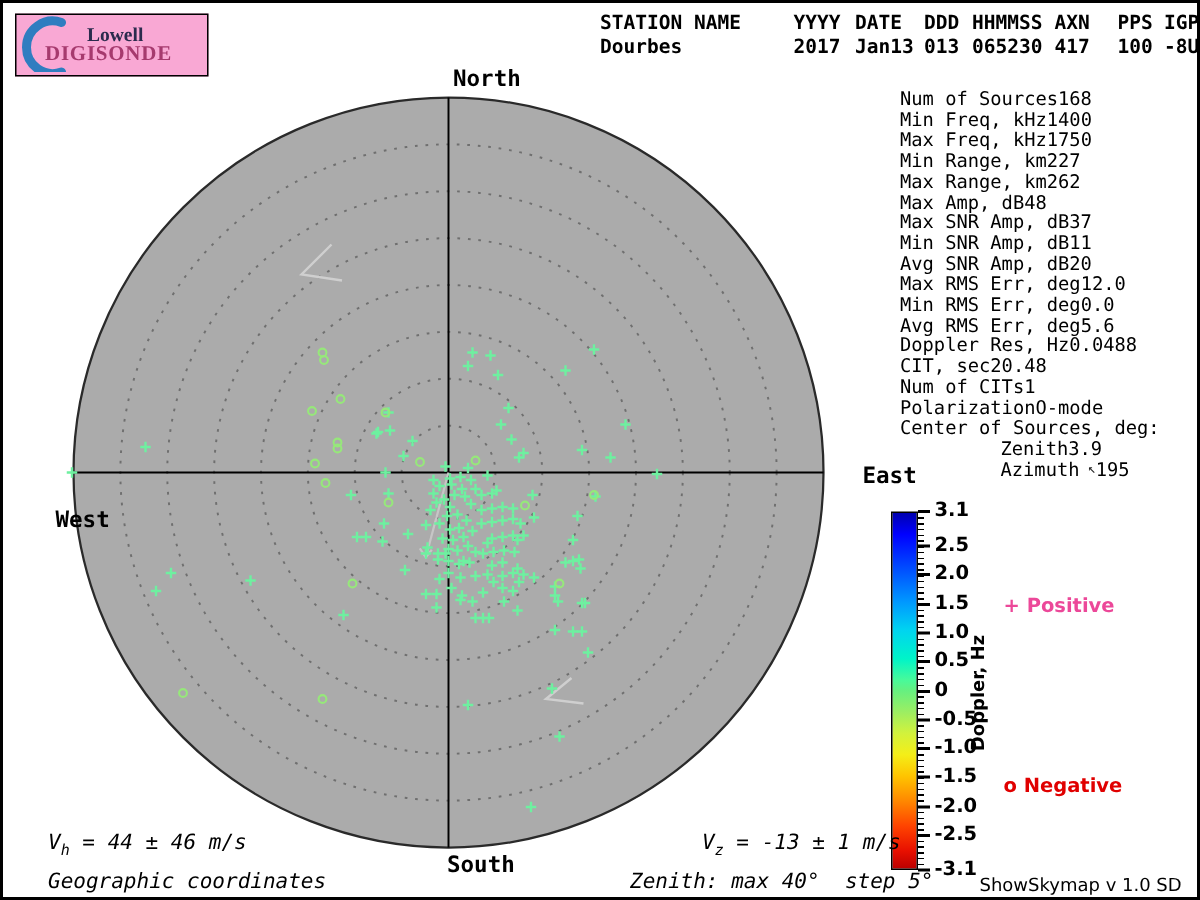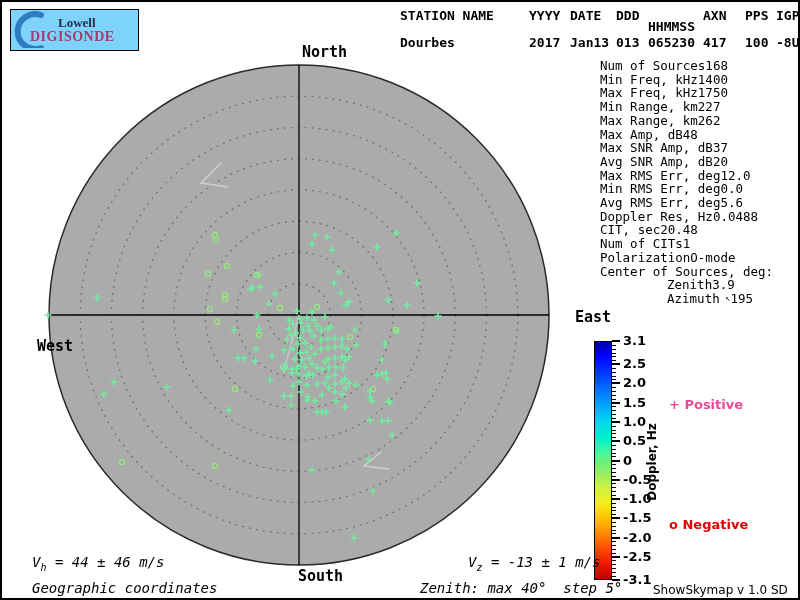--- a/index.html
+++ b/index.html
@@ -1,20 +1,20 @@
 <!DOCTYPE html>
 <html><head>
 <meta charset="utf-8">
 <style>
   html,body{margin:0;padding:0;background:#fff;}
   #app{position:relative;width:800px;height:600px;background:#ffffff;
        border:2px solid #000;box-sizing:border-box;overflow:hidden;
        font-family:"DejaVu Sans Mono",monospace;color:#000;}
   
-  #logo-box{position:absolute;left:8px;top:7px;width:127px;height:40px;border:1px solid #000;background:#7dd3fc;}
+  #logo-box{position:absolute;left:8px;top:7px;width:127px;height:40px;border:1px solid #000;background:#f9a8d4;}
   #logo-lowell{position:absolute;left:47px;top:5px;font-family:"Liberation Serif","DejaVu Serif",serif;
        font-size:13px;color:#2b2b4d;font-weight:bold;}
   #logo-digisonde{position:absolute;left:19px;top:19px;font-family:"Liberation Serif","DejaVu Serif",serif;
        font-size:14px;letter-spacing:.5px;color:#a63a6e;font-weight:bold;}
   
   #hdr{position:absolute;left:398px;top:6px;font-size:13px;font-weight:bold;line-height:16px;}
   .hdr-row{display:flex;white-space:pre;}
   .hdr-row span{display:inline-block;}
   
   #stats{position:absolute;left:598px;top:57px;width:194px;font-size:12.5px;line-height:13.7px;}
@@ -53,21 +53,21 @@
 
   <div id="logo-box">
     <svg width="125" height="38">
       <path d="M 30 5 A 17.5 17.5 0 1 0 30 38" fill="none" stroke="#2f7dc0" stroke-width="6" stroke-linecap="round"></path>
     </svg>
     <div id="logo-lowell">Lowell</div>
     <div id="logo-digisonde">DIGISONDE</div>
   </div>
 
   <div id="hdr">
-    <div class="hdr-row" id="hdr-labels"><span style="width: 129px;">STATION NAME</span><span style="width: 41px;">YYYY</span><span style="width: 46px;">DATE</span><span style="width: 32px;">DDD</span><span style="width: 55px; margin-top: 11px;">HHMMSS</span><span style="width: 42px;">AXN</span><span style="width: 31px;">PPS</span><span style="width: 26px;">IGP</span></div>
+    <div class="hdr-row" id="hdr-labels"><span style="width: 129px;">STATION NAME</span><span style="width: 41px;">YYYY</span><span style="width: 46px;">DATE</span><span style="width: 32px;">DDD</span><span style="width: 55px;">HHMMSS</span><span style="width: 42px;">AXN</span><span style="width: 31px;">PPS</span><span style="width: 26px;">IGP</span></div>
     <div class="hdr-row" id="hdr-values"><span style="width: 129px;">Dourbes</span><span style="width: 41px;">2017</span><span style="width: 46px;">Jan13</span><span style="width: 32px;">013</span><span style="width: 55px;">065230</span><span style="width: 42px;">417</span><span style="width: 31px;">100</span><span style="width: 26px;">-8U</span></div>
   </div>
 
   <svg id="sky" width="800" height="600">
       <circle cx="297" cy="313" r="250" fill="#ababab" stroke="#2a2a2a" stroke-width="1.5"></circle>
       <circle cx="297" cy="313" r="31.25" fill="none" stroke="#6f6f6f" stroke-width="1.3" stroke-dasharray="1.8 5.2"></circle>
       <circle cx="297" cy="313" r="62.5" fill="none" stroke="#6f6f6f" stroke-width="1.3" stroke-dasharray="1.8 5.2"></circle>
       <circle cx="297" cy="313" r="93.75" fill="none" stroke="#6f6f6f" stroke-width="1.3" stroke-dasharray="1.8 5.2"></circle>
       <circle cx="297" cy="313" r="125" fill="none" stroke="#6f6f6f" stroke-width="1.3" stroke-dasharray="1.8 5.2"></circle>
       <circle cx="297" cy="313" r="156.25" fill="none" stroke="#6f6f6f" stroke-width="1.3" stroke-dasharray="1.8 5.2"></circle>
@@ -256,20 +256,21 @@
   <div class="compass" style="left:551px;top:306px;">East</div>
 
   <div id="stats">
       <div class="stat-row"><span class="lbl">Num of Sources</span><span class="val">168</span></div>
       <div class="stat-row"><span class="lbl">Min Freq, kHz</span><span class="val">1400</span></div>
       <div class="stat-row"><span class="lbl">Max Freq, kHz</span><span class="val">1750</span></div>
       <div class="stat-row"><span class="lbl">Min Range, km</span><span class="val">227</span></div>
       <div class="stat-row"><span class="lbl">Max Range, km</span><span class="val">262</span></div>
       <div class="stat-row"><span class="lbl">Max Amp, dB</span><span class="val">48</span></div>
       <div class="stat-row"><span class="lbl">Max SNR Amp, dB</span><span class="val">37</span></div>
+      <div class="stat-row"><span class="lbl">Min SNR Amp, dB</span><span class="val">11</span></div>
       <div class="stat-row"><span class="lbl">Avg SNR Amp, dB</span><span class="val">20</span></div>
       <div class="stat-row"><span class="lbl">Max RMS Err, deg</span><span class="val">12.0</span></div>
       <div class="stat-row"><span class="lbl">Min RMS Err, deg</span><span class="val">0.0</span></div>
       <div class="stat-row"><span class="lbl">Avg RMS Err, deg</span><span class="val">5.6</span></div>
       <div class="stat-row"><span class="lbl">Doppler Res, Hz</span><span class="val">0.0488</span></div>
       <div class="stat-row"><span class="lbl">CIT, sec</span><span class="val">20.48</span></div>
       <div class="stat-row"><span class="lbl">Num of CITs</span><span class="val">1</span></div>
       <div class="stat-row"><span class="lbl">Polarization</span><span class="val">O-mode</span></div>
       <div class="stat-row"><span class="lbl">Center of Sources, deg:</span><span class="val"></span></div>
       <div class="stat-row"><span class="lbl ind">Zenith</span><span class="val">3.9</span></div>

